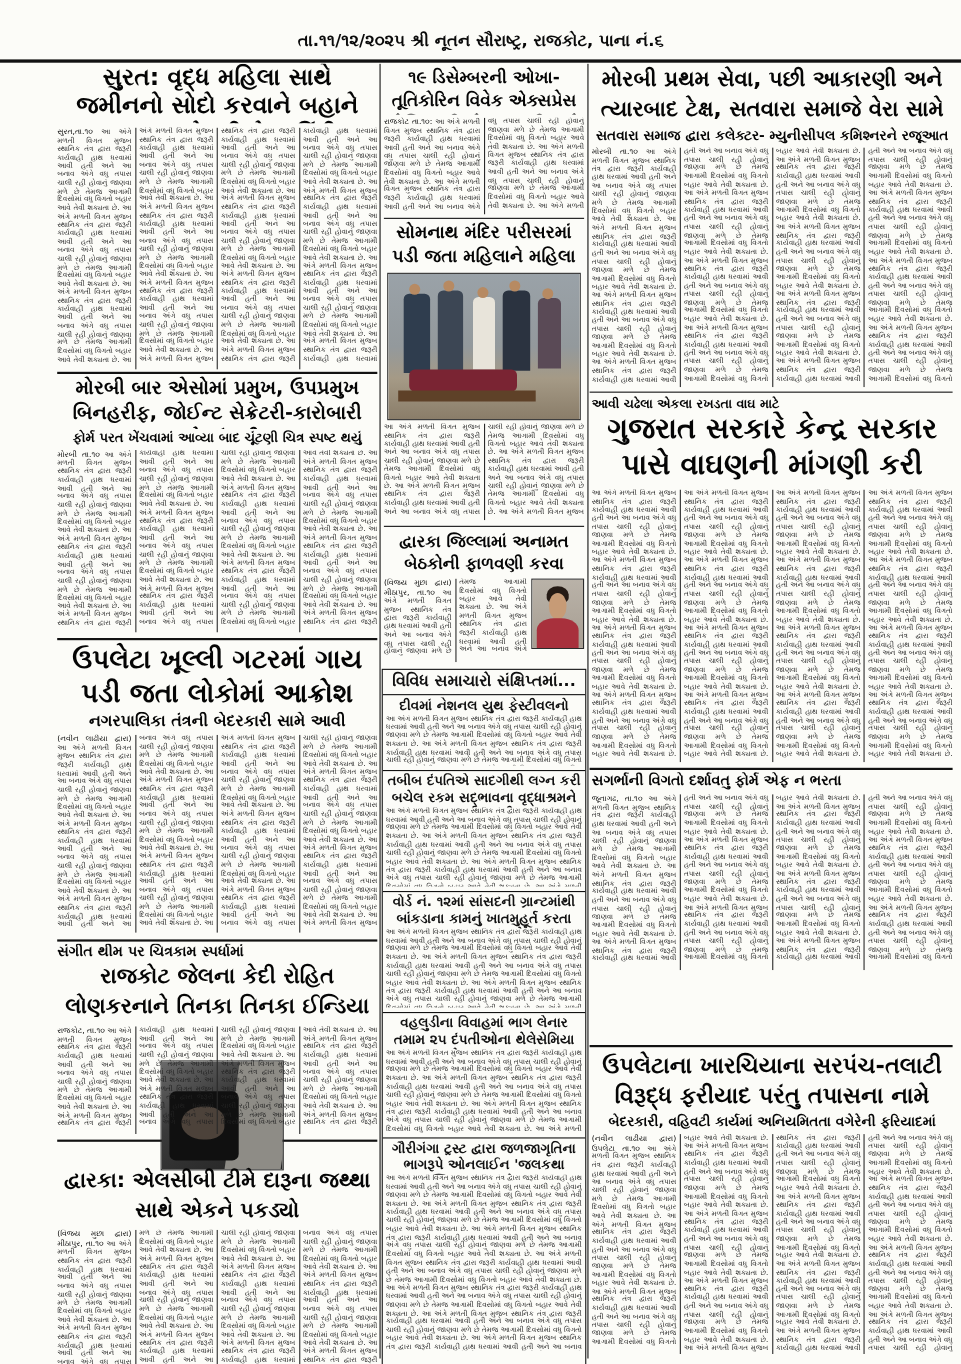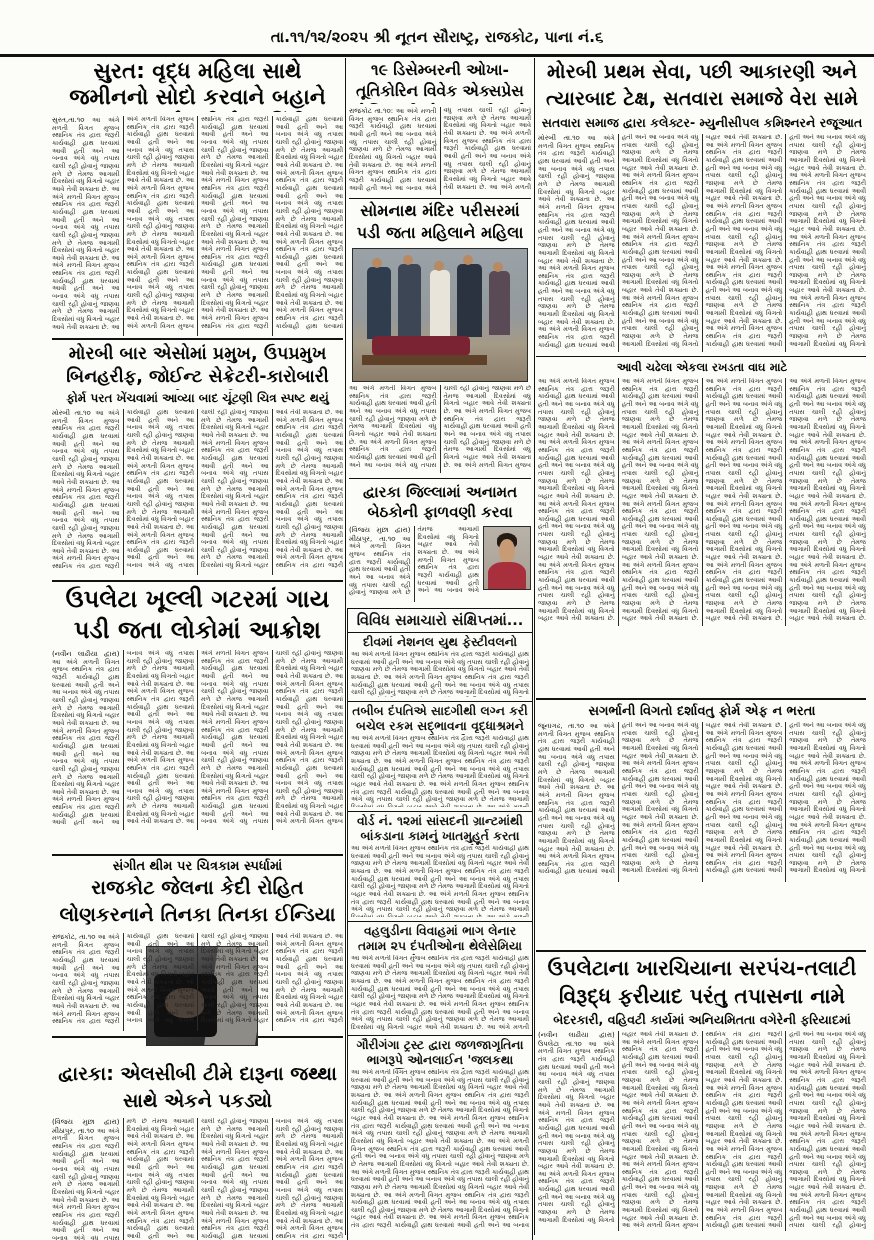--- a/index.html
+++ b/index.html
@@ -2,21 +2,21 @@
 <html><head>
 <meta charset="utf-8">
 <style>
   *{margin:0;padding:0;box-sizing:border-box}
   html,body{background:#9a9a9a}
   .page{position:relative;width:874px;height:1240px;margin:0 auto;background:#fcfcf8;
         font-family:"DejaVu Sans",sans-serif;color:#111;overflow:hidden}
   .abs{position:absolute}
   .rule{position:absolute;background:#121212}
   .hl{font-weight:bold;text-align:center;color:#050505;overflow:hidden}
-  .kicker{font-weight:bold;text-align:center;color:#050505;overflow:hidden}
+  .kicker{font-weight:bold;text-align:left;color:#050505;overflow:hidden}
   .subhead{font-weight:bold;text-align:center;color:#050505;overflow:hidden}
   .body-text{font-size:6.5px;line-height:1.18;text-align:justify;color:#222;
              overflow:hidden;word-break:break-word}
   .cols-4{column-count:4;column-gap:7px;column-rule:1px solid #2a2a2a}
   .cols-2{column-count:2;column-gap:7px;column-rule:1px solid #2a2a2a}
   .dateline{font-weight:normal;font-size:7px;color:#000}
   .masthead{width:100%;text-align:center;font-weight:bold;font-size:15px;color:#0a0a0a}
   
   .photo{border:1px solid #2b2b2b;overflow:hidden;position:relative}
   .ph{position:relative;width:100%;height:100%;overflow:hidden}
@@ -81,20 +81,21 @@
     <h2 class="hl" style="font-size:17.5px;line-height:23px;height:48px">મોરબી બાર એસોમાં પ્રમુખ, ઉપપ્રમુખ બિનહરીફ, જોઈન્ટ સેક્રેટરી-કારોબારી માટે ચૂંટણી</h2>
     <div class="subhead" style="font-size:12px;line-height:16px;height:16px">ફોર્મ પરત ખેંચવામાં આવ્યા બાદ ચૂંટણી ચિત્ર સ્પષ્ટ થયું</div>
     <div class="body-text cols-4" style="height:166px;margin-top:3px">
       <b class="dateline">મોરબી તા.૧૦</b>
       <span>આ અંગે મળતી વિગત મુજબ સ્થાનિક તંત્ર દ્વારા જરૂરી કાર્યવાહી હાથ ધરવામાં આવી હતી અને આ બનાવ અંગે વધુ તપાસ ચાલી રહી હોવાનું જાણવા મળે છે તેમજ આગામી દિવસોમાં વધુ વિગતો બહાર આવે તેવી શક્યતા છે. આ અંગે મળતી વિગત મુજબ સ્થાનિક તંત્ર દ્વારા જરૂરી કાર્યવાહી હાથ ધરવામાં આવી હતી અને આ બનાવ અંગે વધુ તપાસ ચાલી રહી હોવાનું જાણવા મળે છે તેમજ આગામી દિવસોમાં વધુ વિગતો બહાર આવે તેવી શક્યતા છે. આ અંગે મળતી વિગત મુજબ સ્થાનિક તંત્ર દ્વારા જરૂરી કાર્યવાહી હાથ ધરવામાં આવી હતી અને આ બનાવ અંગે વધુ તપાસ ચાલી રહી હોવાનું જાણવા મળે છે તેમજ આગામી દિવસોમાં વધુ વિગતો બહાર આવે તેવી શક્યતા છે. આ અંગે મળતી વિગત મુજબ સ્થાનિક તંત્ર દ્વારા જરૂરી કાર્યવાહી હાથ ધરવામાં આવી હતી અને આ બનાવ અંગે વધુ તપાસ ચાલી રહી હોવાનું જાણવા મળે છે તેમજ આગામી દિવસોમાં વધુ વિગતો બહાર આવે તેવી શક્યતા છે. આ અંગે મળતી વિગત મુજબ સ્થાનિક તંત્ર દ્વારા જરૂરી કાર્યવાહી હાથ ધરવામાં આવી હતી અને આ બનાવ અંગે વધુ તપાસ ચાલી રહી હોવાનું જાણવા મળે છે તેમજ આગામી દિવસોમાં વધુ વિગતો બહાર આવે તેવી શક્યતા છે. આ અંગે મળતી વિગત મુજબ સ્થાનિક તંત્ર દ્વારા જરૂરી કાર્યવાહી હાથ ધરવામાં આવી હતી અને આ બનાવ અંગે વધુ તપાસ ચાલી રહી હોવાનું જાણવા મળે છે તેમજ આગામી દિવસોમાં વધુ વિગતો બહાર આવે તેવી શક્યતા છે. આ અંગે મળતી વિગત મુજબ સ્થાનિક તંત્ર દ્વારા જરૂરી કાર્યવાહી હાથ ધરવામાં આવી હતી અને આ બનાવ અંગે વધુ તપાસ ચાલી રહી હોવાનું જાણવા મળે છે તેમજ આગામી દિવસોમાં વધુ વિગતો બહાર આવે તેવી શક્યતા છે. આ અંગે મળતી વિગત મુજબ સ્થાનિક તંત્ર દ્વારા જરૂરી કાર્યવાહી હાથ ધરવામાં આવી હતી અને આ બનાવ અંગે વધુ તપાસ ચાલી રહી હોવાનું જાણવા મળે છે તેમજ આગામી દિવસોમાં વધુ વિગતો બહાર આવે તેવી શક્યતા છે. આ અંગે મળતી વિગત મુજબ સ્થાનિક તંત્ર દ્વારા જરૂરી કાર્યવાહી હાથ ધરવામાં આવી હતી અને આ બનાવ અંગે વધુ તપાસ ચાલી રહી હોવાનું જાણવા મળે છે તેમજ આગામી દિવસોમાં વધુ વિગતો બહાર આવે તેવી શક્યતા છે. આ અંગે મળતી વિગત મુજબ સ્થાનિક તંત્ર દ્વારા જરૂરી કાર્યવાહી હાથ ધરવામાં આવી હતી અને આ બનાવ અંગે વધુ તપાસ ચાલી રહી હોવાનું જાણવા મળે છે તેમજ આગામી દિવસોમાં વધુ વિગતો બહાર આવે તેવી શક્યતા છે. આ અંગે મળતી વિગત મુજબ સ્થાનિક તંત્ર દ્વારા જરૂરી કાર્યવાહી હાથ ધરવામાં આવી હતી અને આ બનાવ અંગે વધુ તપાસ ચાલી રહી હોવાનું જાણવા મળે છે તેમજ આગામી દિવસોમાં વધુ વિગતો બહાર આવે તેવી શક્યતા છે. આ અંગે મળતી વિગત મુજબ સ્થાનિક તંત્ર દ્વારા જરૂરી કાર્યવાહી હાથ ધરવામાં આવી હતી અને આ બનાવ અંગે વધુ તપાસ ચાલી રહી હોવાનું જાણવા મળે છે તેમજ આગામી દિવસોમાં વધુ વિગતો બહાર આવે તેવી શક્યતા છે. આ અંગે મળતી વિગત મુજબ સ્થાનિક તંત્ર દ્વારા જરૂરી કાર્યવાહી હાથ ધરવામાં આવી હતી અને આ બનાવ અંગે વધુ તપાસ ચાલી રહી હોવાનું જાણવા મળે છે તેમજ આગામી દિવસોમાં વધુ વિગતો બહાર આવે તેવી શક્યતા છે. આ અંગે મળતી વિગત મુજબ સ્થાનિક તંત્ર દ્વારા જરૂરી કાર્યવાહી હાથ ધરવામાં આવી હતી અને આ બનાવ અંગે વધુ તપાસ ચાલી રહી હોવાનું જાણવા મળે છે તેમજ આગામી દિવસોમાં વધુ વિગતો બહાર આવે તેવી શક્યતા છે. આ અંગે મળતી વિગત મુજબ સ્થાનિક તંત્ર દ્વારા જરૂરી કાર્યવાહી હાથ ધરવામાં આવી હતી અને આ બનાવ અંગે વધુ તપાસ ચાલી રહી હોવાનું જાણવા મળે છે તેમજ આગામી દિવસોમાં વધુ વિગતો બહાર આવે તેવી શક્યતા છે. આ અંગે મળતી વિગત મુજબ સ્થાનિક તંત્ર દ્વારા જરૂરી કાર્યવાહી હાથ ધરવામાં આવી હતી અને આ બનાવ અંગે વધુ તપાસ ચાલી રહી હોવાનું જાણવા મળે છે તેમજ આગામી દિવસોમાં વધુ વિગતો બહાર આવે તેવી શક્યતા છે. આ અંગે મળતી વિગત મુજબ સ્થાનિક તંત્ર દ્વારા જરૂરી કાર્યવાહી હાથ ધરવામાં આવી હતી અને આ બનાવ અંગે વધુ તપાસ ચાલી રહી હોવાનું જાણવા મળે છે તેમજ આગામી દિવસોમાં વધુ વિગતો બહાર આવે તેવી શક્યતા છે. આ અંગે મળતી વિગત મુજબ સ્થાનિક તંત્ર દ્વારા જરૂરી કાર્યવાહી હાથ ધરવામાં આવી હતી અને આ બનાવ અંગે વધુ તપાસ ચાલી રહી હોવાનું જાણવા મળે છે તેમજ આગામી દિવસોમાં વધુ વિગતો બહાર આવે તેવી શક્યતા છે. આ અંગે મળતી વિગત મુજબ સ્થાનિક તંત્ર દ્વારા જરૂરી કાર્યવાહી હાથ ધરવામાં આવી હતી અને આ બનાવ અંગે વધુ તપાસ ચાલી રહી હોવાનું જાણવા મળે છે તેમજ આગામી દિવસોમાં વધુ વિગતો બહાર આવે તેવી શક્યતા છે. આ અંગે મળતી વિગત મુજબ સ્થાનિક તંત્ર દ્વારા જરૂરી કાર્યવાહી હાથ ધરવામાં આવી હતી અને આ બનાવ અંગે વધુ તપાસ ચાલી રહી હોવાનું જાણવા મળે છે તેમજ આગામી દિવસોમાં વધુ વિગતો બહાર આવે તેવી શક્યતા છે. આ અંગે મળતી વિગત મુજબ સ્થાનિક તંત્ર દ્વારા જરૂરી કાર્યવાહી હાથ ધરવામાં આવી હતી અને આ બનાવ અંગે વધુ તપાસ ચાલી રહી હોવાનું જાણવા મળે છે તેમજ આગામી દિવસોમાં વધુ વિગતો બહાર આવે તેવી શક્યતા છે. આ અંગે મળતી વિગત મુજબ સ્થાનિક તંત્ર દ્વારા જરૂરી કાર્યવાહી હાથ ધરવામાં આવી હતી અને આ બનાવ અંગે વધુ તપાસ ચાલી રહી હોવાનું જાણવા મળે છે તેમજ આગામી દિવસોમાં વધુ વિગતો બહાર આવે તેવી શક્યતા છે. </span>
     </div>
   </section>
 
   <section class="abs" style="left:52px;top:584px;width:291px;height:268px">
     <h2 class="hl" style="font-size:24px;line-height:31px;height:63px">ઉપલેટા ખૂલ્લી ગટરમાં ગાય પડી જતા લોકોમાં આક્રોશ</h2>
+    <div class="subhead" style="font-size:14.5px;line-height:18px;height:18px">નગરપાલિકા તંત્રની બેદરકારી સામે આવી</div>
     <div class="body-text cols-4" style="height:180px;margin-top:3px">
       <b class="dateline">(નવીન લાઢીયા દ્વારા)</b>
       <span>આ અંગે મળતી વિગત મુજબ સ્થાનિક તંત્ર દ્વારા જરૂરી કાર્યવાહી હાથ ધરવામાં આવી હતી અને આ બનાવ અંગે વધુ તપાસ ચાલી રહી હોવાનું જાણવા મળે છે તેમજ આગામી દિવસોમાં વધુ વિગતો બહાર આવે તેવી શક્યતા છે. આ અંગે મળતી વિગત મુજબ સ્થાનિક તંત્ર દ્વારા જરૂરી કાર્યવાહી હાથ ધરવામાં આવી હતી અને આ બનાવ અંગે વધુ તપાસ ચાલી રહી હોવાનું જાણવા મળે છે તેમજ આગામી દિવસોમાં વધુ વિગતો બહાર આવે તેવી શક્યતા છે. આ અંગે મળતી વિગત મુજબ સ્થાનિક તંત્ર દ્વારા જરૂરી કાર્યવાહી હાથ ધરવામાં આવી હતી અને આ બનાવ અંગે વધુ તપાસ ચાલી રહી હોવાનું જાણવા મળે છે તેમજ આગામી દિવસોમાં વધુ વિગતો બહાર આવે તેવી શક્યતા છે. આ અંગે મળતી વિગત મુજબ સ્થાનિક તંત્ર દ્વારા જરૂરી કાર્યવાહી હાથ ધરવામાં આવી હતી અને આ બનાવ અંગે વધુ તપાસ ચાલી રહી હોવાનું જાણવા મળે છે તેમજ આગામી દિવસોમાં વધુ વિગતો બહાર આવે તેવી શક્યતા છે. આ અંગે મળતી વિગત મુજબ સ્થાનિક તંત્ર દ્વારા જરૂરી કાર્યવાહી હાથ ધરવામાં આવી હતી અને આ બનાવ અંગે વધુ તપાસ ચાલી રહી હોવાનું જાણવા મળે છે તેમજ આગામી દિવસોમાં વધુ વિગતો બહાર આવે તેવી શક્યતા છે. આ અંગે મળતી વિગત મુજબ સ્થાનિક તંત્ર દ્વારા જરૂરી કાર્યવાહી હાથ ધરવામાં આવી હતી અને આ બનાવ અંગે વધુ તપાસ ચાલી રહી હોવાનું જાણવા મળે છે તેમજ આગામી દિવસોમાં વધુ વિગતો બહાર આવે તેવી શક્યતા છે. આ અંગે મળતી વિગત મુજબ સ્થાનિક તંત્ર દ્વારા જરૂરી કાર્યવાહી હાથ ધરવામાં આવી હતી અને આ બનાવ અંગે વધુ તપાસ ચાલી રહી હોવાનું જાણવા મળે છે તેમજ આગામી દિવસોમાં વધુ વિગતો બહાર આવે તેવી શક્યતા છે. આ અંગે મળતી વિગત મુજબ સ્થાનિક તંત્ર દ્વારા જરૂરી કાર્યવાહી હાથ ધરવામાં આવી હતી અને આ બનાવ અંગે વધુ તપાસ ચાલી રહી હોવાનું જાણવા મળે છે તેમજ આગામી દિવસોમાં વધુ વિગતો બહાર આવે તેવી શક્યતા છે. આ અંગે મળતી વિગત મુજબ સ્થાનિક તંત્ર દ્વારા જરૂરી કાર્યવાહી હાથ ધરવામાં આવી હતી અને આ બનાવ અંગે વધુ તપાસ ચાલી રહી હોવાનું જાણવા મળે છે તેમજ આગામી દિવસોમાં વધુ વિગતો બહાર આવે તેવી શક્યતા છે. આ અંગે મળતી વિગત મુજબ સ્થાનિક તંત્ર દ્વારા જરૂરી કાર્યવાહી હાથ ધરવામાં આવી હતી અને આ બનાવ અંગે વધુ તપાસ ચાલી રહી હોવાનું જાણવા મળે છે તેમજ આગામી દિવસોમાં વધુ વિગતો બહાર આવે તેવી શક્યતા છે. આ અંગે મળતી વિગત મુજબ સ્થાનિક તંત્ર દ્વારા જરૂરી કાર્યવાહી હાથ ધરવામાં આવી હતી અને આ બનાવ અંગે વધુ તપાસ ચાલી રહી હોવાનું જાણવા મળે છે તેમજ આગામી દિવસોમાં વધુ વિગતો બહાર આવે તેવી શક્યતા છે. આ અંગે મળતી વિગત મુજબ સ્થાનિક તંત્ર દ્વારા જરૂરી કાર્યવાહી હાથ ધરવામાં આવી હતી અને આ બનાવ અંગે વધુ તપાસ ચાલી રહી હોવાનું જાણવા મળે છે તેમજ આગામી દિવસોમાં વધુ વિગતો બહાર આવે તેવી શક્યતા છે. આ અંગે મળતી વિગત મુજબ સ્થાનિક તંત્ર દ્વારા જરૂરી કાર્યવાહી હાથ ધરવામાં આવી હતી અને આ બનાવ અંગે વધુ તપાસ ચાલી રહી હોવાનું જાણવા મળે છે તેમજ આગામી દિવસોમાં વધુ વિગતો બહાર આવે તેવી શક્યતા છે. આ અંગે મળતી વિગત મુજબ સ્થાનિક તંત્ર દ્વારા જરૂરી કાર્યવાહી હાથ ધરવામાં આવી હતી અને આ બનાવ અંગે વધુ તપાસ ચાલી રહી હોવાનું જાણવા મળે છે તેમજ આગામી દિવસોમાં વધુ વિગતો બહાર આવે તેવી શક્યતા છે. આ અંગે મળતી વિગત મુજબ સ્થાનિક તંત્ર દ્વારા જરૂરી કાર્યવાહી હાથ ધરવામાં આવી હતી અને આ બનાવ અંગે વધુ તપાસ ચાલી રહી હોવાનું જાણવા મળે છે તેમજ આગામી દિવસોમાં વધુ વિગતો બહાર આવે તેવી શક્યતા છે. આ અંગે મળતી વિગત મુજબ સ્થાનિક તંત્ર દ્વારા જરૂરી કાર્યવાહી હાથ ધરવામાં આવી હતી અને આ બનાવ અંગે વધુ તપાસ ચાલી રહી હોવાનું જાણવા મળે છે તેમજ આગામી દિવસોમાં વધુ વિગતો બહાર આવે તેવી શક્યતા છે. આ અંગે મળતી વિગત મુજબ સ્થાનિક તંત્ર દ્વારા જરૂરી કાર્યવાહી હાથ ધરવામાં આવી હતી અને આ બનાવ અંગે વધુ તપાસ ચાલી રહી હોવાનું જાણવા મળે છે તેમજ આગામી દિવસોમાં વધુ વિગતો બહાર આવે તેવી શક્યતા છે. આ અંગે મળતી વિગત મુજબ સ્થાનિક તંત્ર દ્વારા જરૂરી કાર્યવાહી હાથ ધરવામાં આવી હતી અને આ બનાવ અંગે વધુ તપાસ ચાલી રહી હોવાનું જાણવા મળે છે તેમજ આગામી દિવસોમાં વધુ વિગતો બહાર આવે તેવી શક્યતા છે. આ અંગે મળતી વિગત મુજબ સ્થાનિક તંત્ર દ્વારા જરૂરી કાર્યવાહી હાથ ધરવામાં આવી હતી અને આ બનાવ અંગે વધુ તપાસ ચાલી રહી હોવાનું જાણવા મળે છે તેમજ આગામી દિવસોમાં વધુ વિગતો બહાર આવે તેવી શક્યતા છે. આ અંગે મળતી વિગત મુજબ સ્થાનિક તંત્ર દ્વારા જરૂરી કાર્યવાહી હાથ ધરવામાં આવી હતી અને આ બનાવ અંગે વધુ તપાસ ચાલી રહી હોવાનું જાણવા મળે છે તેમજ આગામી દિવસોમાં વધુ વિગતો બહાર આવે તેવી શક્યતા છે. આ અંગે મળતી વિગત મુજબ સ્થાનિક તંત્ર દ્વારા જરૂરી કાર્યવાહી હાથ ધરવામાં આવી હતી અને આ બનાવ અંગે વધુ તપાસ ચાલી રહી હોવાનું જાણવા મળે છે તેમજ આગામી દિવસોમાં વધુ વિગતો બહાર આવે તેવી શક્યતા છે. આ અંગે મળતી વિગત મુજબ સ્થાનિક તંત્ર દ્વારા જરૂરી કાર્યવાહી હાથ ધરવામાં આવી હતી અને આ બનાવ અંગે વધુ તપાસ ચાલી રહી હોવાનું જાણવા મળે છે તેમજ આગામી દિવસોમાં વધુ વિગતો બહાર આવે તેવી શક્યતા છે. આ અંગે મળતી વિગત મુજબ સ્થાનિક તંત્ર દ્વારા જરૂરી કાર્યવાહી હાથ ધરવામાં આવી હતી અને આ બનાવ અંગે વધુ તપાસ ચાલી રહી હોવાનું જાણવા મળે છે તેમજ આગામી દિવસોમાં વધુ વિગતો બહાર આવે તેવી શક્યતા છે. આ અંગે મળતી વિગત મુજબ સ્થાનિક તંત્ર દ્વારા જરૂરી કાર્યવાહી હાથ ધરવામાં આવી હતી અને આ બનાવ અંગે વધુ તપાસ ચાલી રહી હોવાનું જાણવા મળે છે તેમજ આગામી દિવસોમાં વધુ વિગતો બહાર આવે તેવી શક્યતા છે. </span>
     </div>
     <figure class="photo abs" style="left:94px;top:116px;width:112px;height:100px">
       <div class="ph cow-bg">
         <i class="cslab"></i>
         <i class="cpit"></i>
         <i class="ccow"></i>
       </div>
@@ -190,20 +191,21 @@
     <h2 class="hl" style="font-size:19.5px;line-height:27px;height:56px">મોરબી પ્રથમ સેવા, પછી આકારણી અને ત્યારબાદ ટેક્ષ, સતવારા સમાજે વેરા સામે બાયો ચડાવી</h2>
     <div class="subhead" style="font-size:12.5px;line-height:17px;height:17px">સતવારા સમાજ દ્વારા કલેક્ટર- મ્યુનીસીપલ કમિશ્નરને રજૂઆત કરાઈ</div>
     <div class="body-text cols-4" style="height:218px;margin-top:3px">
       <b class="dateline">મોરબી તા.૧૦</b>
       <span>આ અંગે મળતી વિગત મુજબ સ્થાનિક તંત્ર દ્વારા જરૂરી કાર્યવાહી હાથ ધરવામાં આવી હતી અને આ બનાવ અંગે વધુ તપાસ ચાલી રહી હોવાનું જાણવા મળે છે તેમજ આગામી દિવસોમાં વધુ વિગતો બહાર આવે તેવી શક્યતા છે. આ અંગે મળતી વિગત મુજબ સ્થાનિક તંત્ર દ્વારા જરૂરી કાર્યવાહી હાથ ધરવામાં આવી હતી અને આ બનાવ અંગે વધુ તપાસ ચાલી રહી હોવાનું જાણવા મળે છે તેમજ આગામી દિવસોમાં વધુ વિગતો બહાર આવે તેવી શક્યતા છે. આ અંગે મળતી વિગત મુજબ સ્થાનિક તંત્ર દ્વારા જરૂરી કાર્યવાહી હાથ ધરવામાં આવી હતી અને આ બનાવ અંગે વધુ તપાસ ચાલી રહી હોવાનું જાણવા મળે છે તેમજ આગામી દિવસોમાં વધુ વિગતો બહાર આવે તેવી શક્યતા છે. આ અંગે મળતી વિગત મુજબ સ્થાનિક તંત્ર દ્વારા જરૂરી કાર્યવાહી હાથ ધરવામાં આવી હતી અને આ બનાવ અંગે વધુ તપાસ ચાલી રહી હોવાનું જાણવા મળે છે તેમજ આગામી દિવસોમાં વધુ વિગતો બહાર આવે તેવી શક્યતા છે. આ અંગે મળતી વિગત મુજબ સ્થાનિક તંત્ર દ્વારા જરૂરી કાર્યવાહી હાથ ધરવામાં આવી હતી અને આ બનાવ અંગે વધુ તપાસ ચાલી રહી હોવાનું જાણવા મળે છે તેમજ આગામી દિવસોમાં વધુ વિગતો બહાર આવે તેવી શક્યતા છે. આ અંગે મળતી વિગત મુજબ સ્થાનિક તંત્ર દ્વારા જરૂરી કાર્યવાહી હાથ ધરવામાં આવી હતી અને આ બનાવ અંગે વધુ તપાસ ચાલી રહી હોવાનું જાણવા મળે છે તેમજ આગામી દિવસોમાં વધુ વિગતો બહાર આવે તેવી શક્યતા છે. આ અંગે મળતી વિગત મુજબ સ્થાનિક તંત્ર દ્વારા જરૂરી કાર્યવાહી હાથ ધરવામાં આવી હતી અને આ બનાવ અંગે વધુ તપાસ ચાલી રહી હોવાનું જાણવા મળે છે તેમજ આગામી દિવસોમાં વધુ વિગતો બહાર આવે તેવી શક્યતા છે. આ અંગે મળતી વિગત મુજબ સ્થાનિક તંત્ર દ્વારા જરૂરી કાર્યવાહી હાથ ધરવામાં આવી હતી અને આ બનાવ અંગે વધુ તપાસ ચાલી રહી હોવાનું જાણવા મળે છે તેમજ આગામી દિવસોમાં વધુ વિગતો બહાર આવે તેવી શક્યતા છે. આ અંગે મળતી વિગત મુજબ સ્થાનિક તંત્ર દ્વારા જરૂરી કાર્યવાહી હાથ ધરવામાં આવી હતી અને આ બનાવ અંગે વધુ તપાસ ચાલી રહી હોવાનું જાણવા મળે છે તેમજ આગામી દિવસોમાં વધુ વિગતો બહાર આવે તેવી શક્યતા છે. આ અંગે મળતી વિગત મુજબ સ્થાનિક તંત્ર દ્વારા જરૂરી કાર્યવાહી હાથ ધરવામાં આવી હતી અને આ બનાવ અંગે વધુ તપાસ ચાલી રહી હોવાનું જાણવા મળે છે તેમજ આગામી દિવસોમાં વધુ વિગતો બહાર આવે તેવી શક્યતા છે. આ અંગે મળતી વિગત મુજબ સ્થાનિક તંત્ર દ્વારા જરૂરી કાર્યવાહી હાથ ધરવામાં આવી હતી અને આ બનાવ અંગે વધુ તપાસ ચાલી રહી હોવાનું જાણવા મળે છે તેમજ આગામી દિવસોમાં વધુ વિગતો બહાર આવે તેવી શક્યતા છે. આ અંગે મળતી વિગત મુજબ સ્થાનિક તંત્ર દ્વારા જરૂરી કાર્યવાહી હાથ ધરવામાં આવી હતી અને આ બનાવ અંગે વધુ તપાસ ચાલી રહી હોવાનું જાણવા મળે છે તેમજ આગામી દિવસોમાં વધુ વિગતો બહાર આવે તેવી શક્યતા છે. આ અંગે મળતી વિગત મુજબ સ્થાનિક તંત્ર દ્વારા જરૂરી કાર્યવાહી હાથ ધરવામાં આવી હતી અને આ બનાવ અંગે વધુ તપાસ ચાલી રહી હોવાનું જાણવા મળે છે તેમજ આગામી દિવસોમાં વધુ વિગતો બહાર આવે તેવી શક્યતા છે. આ અંગે મળતી વિગત મુજબ સ્થાનિક તંત્ર દ્વારા જરૂરી કાર્યવાહી હાથ ધરવામાં આવી હતી અને આ બનાવ અંગે વધુ તપાસ ચાલી રહી હોવાનું જાણવા મળે છે તેમજ આગામી દિવસોમાં વધુ વિગતો બહાર આવે તેવી શક્યતા છે. આ અંગે મળતી વિગત મુજબ સ્થાનિક તંત્ર દ્વારા જરૂરી કાર્યવાહી હાથ ધરવામાં આવી હતી અને આ બનાવ અંગે વધુ તપાસ ચાલી રહી હોવાનું જાણવા મળે છે તેમજ આગામી દિવસોમાં વધુ વિગતો બહાર આવે તેવી શક્યતા છે. આ અંગે મળતી વિગત મુજબ સ્થાનિક તંત્ર દ્વારા જરૂરી કાર્યવાહી હાથ ધરવામાં આવી હતી અને આ બનાવ અંગે વધુ તપાસ ચાલી રહી હોવાનું જાણવા મળે છે તેમજ આગામી દિવસોમાં વધુ વિગતો બહાર આવે તેવી શક્યતા છે. આ અંગે મળતી વિગત મુજબ સ્થાનિક તંત્ર દ્વારા જરૂરી કાર્યવાહી હાથ ધરવામાં આવી હતી અને આ બનાવ અંગે વધુ તપાસ ચાલી રહી હોવાનું જાણવા મળે છે તેમજ આગામી દિવસોમાં વધુ વિગતો બહાર આવે તેવી શક્યતા છે. આ અંગે મળતી વિગત મુજબ સ્થાનિક તંત્ર દ્વારા જરૂરી કાર્યવાહી હાથ ધરવામાં આવી હતી અને આ બનાવ અંગે વધુ તપાસ ચાલી રહી હોવાનું જાણવા મળે છે તેમજ આગામી દિવસોમાં વધુ વિગતો બહાર આવે તેવી શક્યતા છે. આ અંગે મળતી વિગત મુજબ સ્થાનિક તંત્ર દ્વારા જરૂરી કાર્યવાહી હાથ ધરવામાં આવી હતી અને આ બનાવ અંગે વધુ તપાસ ચાલી રહી હોવાનું જાણવા મળે છે તેમજ આગામી દિવસોમાં વધુ વિગતો બહાર આવે તેવી શક્યતા છે. આ અંગે મળતી વિગત મુજબ સ્થાનિક તંત્ર દ્વારા જરૂરી કાર્યવાહી હાથ ધરવામાં આવી હતી અને આ બનાવ અંગે વધુ તપાસ ચાલી રહી હોવાનું જાણવા મળે છે તેમજ આગામી દિવસોમાં વધુ વિગતો બહાર આવે તેવી શક્યતા છે. આ અંગે મળતી વિગત મુજબ સ્થાનિક તંત્ર દ્વારા જરૂરી કાર્યવાહી હાથ ધરવામાં આવી હતી અને આ બનાવ અંગે વધુ તપાસ ચાલી રહી હોવાનું જાણવા મળે છે તેમજ આગામી દિવસોમાં વધુ વિગતો બહાર આવે તેવી શક્યતા છે. આ અંગે મળતી વિગત મુજબ સ્થાનિક તંત્ર દ્વારા જરૂરી કાર્યવાહી હાથ ધરવામાં આવી હતી અને આ બનાવ અંગે વધુ તપાસ ચાલી રહી હોવાનું જાણવા મળે છે તેમજ આગામી દિવસોમાં વધુ વિગતો બહાર આવે તેવી શક્યતા છે. આ અંગે મળતી વિગત મુજબ સ્થાનિક તંત્ર દ્વારા જરૂરી કાર્યવાહી હાથ ધરવામાં આવી હતી અને આ બનાવ અંગે વધુ તપાસ ચાલી રહી હોવાનું જાણવા મળે છે તેમજ આગામી દિવસોમાં વધુ વિગતો બહાર આવે તેવી શક્યતા છે. આ અંગે મળતી વિગત મુજબ સ્થાનિક તંત્ર દ્વારા જરૂરી કાર્યવાહી હાથ ધરવામાં આવી હતી અને આ બનાવ અંગે વધુ તપાસ ચાલી રહી હોવાનું જાણવા મળે છે તેમજ આગામી દિવસોમાં વધુ વિગતો બહાર આવે તેવી શક્યતા છે. આ અંગે મળતી વિગત મુજબ સ્થાનિક તંત્ર દ્વારા જરૂરી કાર્યવાહી હાથ ધરવામાં આવી હતી અને આ બનાવ અંગે વધુ તપાસ ચાલી રહી હોવાનું જાણવા મળે છે તેમજ આગામી દિવસોમાં વધુ વિગતો બહાર આવે તેવી શક્યતા છે. આ અંગે મળતી વિગત મુજબ સ્થાનિક તંત્ર દ્વારા જરૂરી કાર્યવાહી હાથ ધરવામાં આવી હતી અને આ બનાવ અંગે વધુ તપાસ ચાલી રહી હોવાનું જાણવા મળે છે તેમજ આગામી દિવસોમાં વધુ વિગતો બહાર આવે તેવી શક્યતા છે. આ અંગે મળતી વિગત મુજબ સ્થાનિક તંત્ર દ્વારા જરૂરી કાર્યવાહી હાથ ધરવામાં આવી હતી અને આ બનાવ અંગે વધુ તપાસ ચાલી રહી હોવાનું જાણવા મળે છે તેમજ આગામી દિવસોમાં વધુ વિગતો બહાર આવે તેવી શક્યતા છે. આ અંગે મળતી વિગત મુજબ સ્થાનિક તંત્ર દ્વારા જરૂરી કાર્યવાહી હાથ ધરવામાં આવી હતી અને આ બનાવ અંગે વધુ તપાસ ચાલી રહી હોવાનું જાણવા મળે છે તેમજ આગામી દિવસોમાં વધુ વિગતો બહાર આવે તેવી શક્યતા છે. </span>
     </div>
   </section>
 
   <section class="abs" style="left:538px;top:360px;width:328px;height:336px">
     <div class="kicker" style="font-size:11.5px;line-height:14px;height:14px">આવી ચઢેલા એકલા રખડતા વાઘ માટે</div>
+    <h2 class="hl" style="font-size:26px;line-height:33px;height:67px">ગુજરાત સરકારે કેન્દ્ર સરકાર પાસે વાઘણની માંગણી કરી</h2>
     <div class="body-text cols-4" style="height:248px;margin-top:4px">
       <span>આ અંગે મળતી વિગત મુજબ સ્થાનિક તંત્ર દ્વારા જરૂરી કાર્યવાહી હાથ ધરવામાં આવી હતી અને આ બનાવ અંગે વધુ તપાસ ચાલી રહી હોવાનું જાણવા મળે છે તેમજ આગામી દિવસોમાં વધુ વિગતો બહાર આવે તેવી શક્યતા છે. આ અંગે મળતી વિગત મુજબ સ્થાનિક તંત્ર દ્વારા જરૂરી કાર્યવાહી હાથ ધરવામાં આવી હતી અને આ બનાવ અંગે વધુ તપાસ ચાલી રહી હોવાનું જાણવા મળે છે તેમજ આગામી દિવસોમાં વધુ વિગતો બહાર આવે તેવી શક્યતા છે. આ અંગે મળતી વિગત મુજબ સ્થાનિક તંત્ર દ્વારા જરૂરી કાર્યવાહી હાથ ધરવામાં આવી હતી અને આ બનાવ અંગે વધુ તપાસ ચાલી રહી હોવાનું જાણવા મળે છે તેમજ આગામી દિવસોમાં વધુ વિગતો બહાર આવે તેવી શક્યતા છે. આ અંગે મળતી વિગત મુજબ સ્થાનિક તંત્ર દ્વારા જરૂરી કાર્યવાહી હાથ ધરવામાં આવી હતી અને આ બનાવ અંગે વધુ તપાસ ચાલી રહી હોવાનું જાણવા મળે છે તેમજ આગામી દિવસોમાં વધુ વિગતો બહાર આવે તેવી શક્યતા છે. આ અંગે મળતી વિગત મુજબ સ્થાનિક તંત્ર દ્વારા જરૂરી કાર્યવાહી હાથ ધરવામાં આવી હતી અને આ બનાવ અંગે વધુ તપાસ ચાલી રહી હોવાનું જાણવા મળે છે તેમજ આગામી દિવસોમાં વધુ વિગતો બહાર આવે તેવી શક્યતા છે. આ અંગે મળતી વિગત મુજબ સ્થાનિક તંત્ર દ્વારા જરૂરી કાર્યવાહી હાથ ધરવામાં આવી હતી અને આ બનાવ અંગે વધુ તપાસ ચાલી રહી હોવાનું જાણવા મળે છે તેમજ આગામી દિવસોમાં વધુ વિગતો બહાર આવે તેવી શક્યતા છે. આ અંગે મળતી વિગત મુજબ સ્થાનિક તંત્ર દ્વારા જરૂરી કાર્યવાહી હાથ ધરવામાં આવી હતી અને આ બનાવ અંગે વધુ તપાસ ચાલી રહી હોવાનું જાણવા મળે છે તેમજ આગામી દિવસોમાં વધુ વિગતો બહાર આવે તેવી શક્યતા છે. આ અંગે મળતી વિગત મુજબ સ્થાનિક તંત્ર દ્વારા જરૂરી કાર્યવાહી હાથ ધરવામાં આવી હતી અને આ બનાવ અંગે વધુ તપાસ ચાલી રહી હોવાનું જાણવા મળે છે તેમજ આગામી દિવસોમાં વધુ વિગતો બહાર આવે તેવી શક્યતા છે. આ અંગે મળતી વિગત મુજબ સ્થાનિક તંત્ર દ્વારા જરૂરી કાર્યવાહી હાથ ધરવામાં આવી હતી અને આ બનાવ અંગે વધુ તપાસ ચાલી રહી હોવાનું જાણવા મળે છે તેમજ આગામી દિવસોમાં વધુ વિગતો બહાર આવે તેવી શક્યતા છે. આ અંગે મળતી વિગત મુજબ સ્થાનિક તંત્ર દ્વારા જરૂરી કાર્યવાહી હાથ ધરવામાં આવી હતી અને આ બનાવ અંગે વધુ તપાસ ચાલી રહી હોવાનું જાણવા મળે છે તેમજ આગામી દિવસોમાં વધુ વિગતો બહાર આવે તેવી શક્યતા છે. આ અંગે મળતી વિગત મુજબ સ્થાનિક તંત્ર દ્વારા જરૂરી કાર્યવાહી હાથ ધરવામાં આવી હતી અને આ બનાવ અંગે વધુ તપાસ ચાલી રહી હોવાનું જાણવા મળે છે તેમજ આગામી દિવસોમાં વધુ વિગતો બહાર આવે તેવી શક્યતા છે. આ અંગે મળતી વિગત મુજબ સ્થાનિક તંત્ર દ્વારા જરૂરી કાર્યવાહી હાથ ધરવામાં આવી હતી અને આ બનાવ અંગે વધુ તપાસ ચાલી રહી હોવાનું જાણવા મળે છે તેમજ આગામી દિવસોમાં વધુ વિગતો બહાર આવે તેવી શક્યતા છે. આ અંગે મળતી વિગત મુજબ સ્થાનિક તંત્ર દ્વારા જરૂરી કાર્યવાહી હાથ ધરવામાં આવી હતી અને આ બનાવ અંગે વધુ તપાસ ચાલી રહી હોવાનું જાણવા મળે છે તેમજ આગામી દિવસોમાં વધુ વિગતો બહાર આવે તેવી શક્યતા છે. આ અંગે મળતી વિગત મુજબ સ્થાનિક તંત્ર દ્વારા જરૂરી કાર્યવાહી હાથ ધરવામાં આવી હતી અને આ બનાવ અંગે વધુ તપાસ ચાલી રહી હોવાનું જાણવા મળે છે તેમજ આગામી દિવસોમાં વધુ વિગતો બહાર આવે તેવી શક્યતા છે. આ અંગે મળતી વિગત મુજબ સ્થાનિક તંત્ર દ્વારા જરૂરી કાર્યવાહી હાથ ધરવામાં આવી હતી અને આ બનાવ અંગે વધુ તપાસ ચાલી રહી હોવાનું જાણવા મળે છે તેમજ આગામી દિવસોમાં વધુ વિગતો બહાર આવે તેવી શક્યતા છે. આ અંગે મળતી વિગત મુજબ સ્થાનિક તંત્ર દ્વારા જરૂરી કાર્યવાહી હાથ ધરવામાં આવી હતી અને આ બનાવ અંગે વધુ તપાસ ચાલી રહી હોવાનું જાણવા મળે છે તેમજ આગામી દિવસોમાં વધુ વિગતો બહાર આવે તેવી શક્યતા છે. આ અંગે મળતી વિગત મુજબ સ્થાનિક તંત્ર દ્વારા જરૂરી કાર્યવાહી હાથ ધરવામાં આવી હતી અને આ બનાવ અંગે વધુ તપાસ ચાલી રહી હોવાનું જાણવા મળે છે તેમજ આગામી દિવસોમાં વધુ વિગતો બહાર આવે તેવી શક્યતા છે. આ અંગે મળતી વિગત મુજબ સ્થાનિક તંત્ર દ્વારા જરૂરી કાર્યવાહી હાથ ધરવામાં આવી હતી અને આ બનાવ અંગે વધુ તપાસ ચાલી રહી હોવાનું જાણવા મળે છે તેમજ આગામી દિવસોમાં વધુ વિગતો બહાર આવે તેવી શક્યતા છે. આ અંગે મળતી વિગત મુજબ સ્થાનિક તંત્ર દ્વારા જરૂરી કાર્યવાહી હાથ ધરવામાં આવી હતી અને આ બનાવ અંગે વધુ તપાસ ચાલી રહી હોવાનું જાણવા મળે છે તેમજ આગામી દિવસોમાં વધુ વિગતો બહાર આવે તેવી શક્યતા છે. આ અંગે મળતી વિગત મુજબ સ્થાનિક તંત્ર દ્વારા જરૂરી કાર્યવાહી હાથ ધરવામાં આવી હતી અને આ બનાવ અંગે વધુ તપાસ ચાલી રહી હોવાનું જાણવા મળે છે તેમજ આગામી દિવસોમાં વધુ વિગતો બહાર આવે તેવી શક્યતા છે. આ અંગે મળતી વિગત મુજબ સ્થાનિક તંત્ર દ્વારા જરૂરી કાર્યવાહી હાથ ધરવામાં આવી હતી અને આ બનાવ અંગે વધુ તપાસ ચાલી રહી હોવાનું જાણવા મળે છે તેમજ આગામી દિવસોમાં વધુ વિગતો બહાર આવે તેવી શક્યતા છે. આ અંગે મળતી વિગત મુજબ સ્થાનિક તંત્ર દ્વારા જરૂરી કાર્યવાહી હાથ ધરવામાં આવી હતી અને આ બનાવ અંગે વધુ તપાસ ચાલી રહી હોવાનું જાણવા મળે છે તેમજ આગામી દિવસોમાં વધુ વિગતો બહાર આવે તેવી શક્યતા છે. આ અંગે મળતી વિગત મુજબ સ્થાનિક તંત્ર દ્વારા જરૂરી કાર્યવાહી હાથ ધરવામાં આવી હતી અને આ બનાવ અંગે વધુ તપાસ ચાલી રહી હોવાનું જાણવા મળે છે તેમજ આગામી દિવસોમાં વધુ વિગતો બહાર આવે તેવી શક્યતા છે. આ અંગે મળતી વિગત મુજબ સ્થાનિક તંત્ર દ્વારા જરૂરી કાર્યવાહી હાથ ધરવામાં આવી હતી અને આ બનાવ અંગે વધુ તપાસ ચાલી રહી હોવાનું જાણવા મળે છે તેમજ આગામી દિવસોમાં વધુ વિગતો બહાર આવે તેવી શક્યતા છે. આ અંગે મળતી વિગત મુજબ સ્થાનિક તંત્ર દ્વારા જરૂરી કાર્યવાહી હાથ ધરવામાં આવી હતી અને આ બનાવ અંગે વધુ તપાસ ચાલી રહી હોવાનું જાણવા મળે છે તેમજ આગામી દિવસોમાં વધુ વિગતો બહાર આવે તેવી શક્યતા છે. આ અંગે મળતી વિગત મુજબ સ્થાનિક તંત્ર દ્વારા જરૂરી કાર્યવાહી હાથ ધરવામાં આવી હતી અને આ બનાવ અંગે વધુ તપાસ ચાલી રહી હોવાનું જાણવા મળે છે તેમજ આગામી દિવસોમાં વધુ વિગતો બહાર આવે તેવી શક્યતા છે. આ અંગે મળતી વિગત મુજબ સ્થાનિક તંત્ર દ્વારા જરૂરી કાર્યવાહી હાથ ધરવામાં આવી હતી અને આ બનાવ અંગે વધુ તપાસ ચાલી રહી હોવાનું જાણવા મળે છે તેમજ આગામી દિવસોમાં વધુ વિગતો બહાર આવે તેવી શક્યતા છે. આ અંગે મળતી વિગત મુજબ સ્થાનિક તંત્ર દ્વારા જરૂરી કાર્યવાહી હાથ ધરવામાં આવી હતી અને આ બનાવ અંગે વધુ તપાસ ચાલી રહી હોવાનું જાણવા મળે છે તેમજ આગામી દિવસોમાં વધુ વિગતો બહાર આવે તેવી શક્યતા છે. આ અંગે મળતી વિગત મુજબ સ્થાનિક તંત્ર દ્વારા જરૂરી કાર્યવાહી હાથ ધરવામાં આવી હતી અને આ બનાવ અંગે વધુ તપાસ ચાલી રહી હોવાનું જાણવા મળે છે તેમજ આગામી દિવસોમાં વધુ વિગતો બહાર આવે તેવી શક્યતા છે. આ અંગે મળતી વિગત મુજબ સ્થાનિક તંત્ર દ્વારા જરૂરી કાર્યવાહી હાથ ધરવામાં આવી હતી અને આ બનાવ અંગે વધુ તપાસ ચાલી રહી હોવાનું જાણવા મળે છે તેમજ આગામી દિવસોમાં વધુ વિગતો બહાર આવે તેવી શક્યતા છે. </span>
     </div>
   </section>
 
   <section class="abs" style="left:538px;top:702px;width:328px;height:246px">
     <div class="kicker" style="font-size:13px;line-height:17px;height:17px">સગર્ભાની વિગતો દર્શાવતુ ફોર્મ એફ ન ભરતા</div>
     <div class="body-text cols-4" style="height:160px;margin-top:3px">
       <b class="dateline">જૂનાગઢ, તા.૧૦</b>
       <span>આ અંગે મળતી વિગત મુજબ સ્થાનિક તંત્ર દ્વારા જરૂરી કાર્યવાહી હાથ ધરવામાં આવી હતી અને આ બનાવ અંગે વધુ તપાસ ચાલી રહી હોવાનું જાણવા મળે છે તેમજ આગામી દિવસોમાં વધુ વિગતો બહાર આવે તેવી શક્યતા છે. આ અંગે મળતી વિગત મુજબ સ્થાનિક તંત્ર દ્વારા જરૂરી કાર્યવાહી હાથ ધરવામાં આવી હતી અને આ બનાવ અંગે વધુ તપાસ ચાલી રહી હોવાનું જાણવા મળે છે તેમજ આગામી દિવસોમાં વધુ વિગતો બહાર આવે તેવી શક્યતા છે. આ અંગે મળતી વિગત મુજબ સ્થાનિક તંત્ર દ્વારા જરૂરી કાર્યવાહી હાથ ધરવામાં આવી હતી અને આ બનાવ અંગે વધુ તપાસ ચાલી રહી હોવાનું જાણવા મળે છે તેમજ આગામી દિવસોમાં વધુ વિગતો બહાર આવે તેવી શક્યતા છે. આ અંગે મળતી વિગત મુજબ સ્થાનિક તંત્ર દ્વારા જરૂરી કાર્યવાહી હાથ ધરવામાં આવી હતી અને આ બનાવ અંગે વધુ તપાસ ચાલી રહી હોવાનું જાણવા મળે છે તેમજ આગામી દિવસોમાં વધુ વિગતો બહાર આવે તેવી શક્યતા છે. આ અંગે મળતી વિગત મુજબ સ્થાનિક તંત્ર દ્વારા જરૂરી કાર્યવાહી હાથ ધરવામાં આવી હતી અને આ બનાવ અંગે વધુ તપાસ ચાલી રહી હોવાનું જાણવા મળે છે તેમજ આગામી દિવસોમાં વધુ વિગતો બહાર આવે તેવી શક્યતા છે. આ અંગે મળતી વિગત મુજબ સ્થાનિક તંત્ર દ્વારા જરૂરી કાર્યવાહી હાથ ધરવામાં આવી હતી અને આ બનાવ અંગે વધુ તપાસ ચાલી રહી હોવાનું જાણવા મળે છે તેમજ આગામી દિવસોમાં વધુ વિગતો બહાર આવે તેવી શક્યતા છે. આ અંગે મળતી વિગત મુજબ સ્થાનિક તંત્ર દ્વારા જરૂરી કાર્યવાહી હાથ ધરવામાં આવી હતી અને આ બનાવ અંગે વધુ તપાસ ચાલી રહી હોવાનું જાણવા મળે છે તેમજ આગામી દિવસોમાં વધુ વિગતો બહાર આવે તેવી શક્યતા છે. આ અંગે મળતી વિગત મુજબ સ્થાનિક તંત્ર દ્વારા જરૂરી કાર્યવાહી હાથ ધરવામાં આવી હતી અને આ બનાવ અંગે વધુ તપાસ ચાલી રહી હોવાનું જાણવા મળે છે તેમજ આગામી દિવસોમાં વધુ વિગતો બહાર આવે તેવી શક્યતા છે. આ અંગે મળતી વિગત મુજબ સ્થાનિક તંત્ર દ્વારા જરૂરી કાર્યવાહી હાથ ધરવામાં આવી હતી અને આ બનાવ અંગે વધુ તપાસ ચાલી રહી હોવાનું જાણવા મળે છે તેમજ આગામી દિવસોમાં વધુ વિગતો બહાર આવે તેવી શક્યતા છે. આ અંગે મળતી વિગત મુજબ સ્થાનિક તંત્ર દ્વારા જરૂરી કાર્યવાહી હાથ ધરવામાં આવી હતી અને આ બનાવ અંગે વધુ તપાસ ચાલી રહી હોવાનું જાણવા મળે છે તેમજ આગામી દિવસોમાં વધુ વિગતો બહાર આવે તેવી શક્યતા છે. આ અંગે મળતી વિગત મુજબ સ્થાનિક તંત્ર દ્વારા જરૂરી કાર્યવાહી હાથ ધરવામાં આવી હતી અને આ બનાવ અંગે વધુ તપાસ ચાલી રહી હોવાનું જાણવા મળે છે તેમજ આગામી દિવસોમાં વધુ વિગતો બહાર આવે તેવી શક્યતા છે. આ અંગે મળતી વિગત મુજબ સ્થાનિક તંત્ર દ્વારા જરૂરી કાર્યવાહી હાથ ધરવામાં આવી હતી અને આ બનાવ અંગે વધુ તપાસ ચાલી રહી હોવાનું જાણવા મળે છે તેમજ આગામી દિવસોમાં વધુ વિગતો બહાર આવે તેવી શક્યતા છે. આ અંગે મળતી વિગત મુજબ સ્થાનિક તંત્ર દ્વારા જરૂરી કાર્યવાહી હાથ ધરવામાં આવી હતી અને આ બનાવ અંગે વધુ તપાસ ચાલી રહી હોવાનું જાણવા મળે છે તેમજ આગામી દિવસોમાં વધુ વિગતો બહાર આવે તેવી શક્યતા છે. આ અંગે મળતી વિગત મુજબ સ્થાનિક તંત્ર દ્વારા જરૂરી કાર્યવાહી હાથ ધરવામાં આવી હતી અને આ બનાવ અંગે વધુ તપાસ ચાલી રહી હોવાનું જાણવા મળે છે તેમજ આગામી દિવસોમાં વધુ વિગતો બહાર આવે તેવી શક્યતા છે. આ અંગે મળતી વિગત મુજબ સ્થાનિક તંત્ર દ્વારા જરૂરી કાર્યવાહી હાથ ધરવામાં આવી હતી અને આ બનાવ અંગે વધુ તપાસ ચાલી રહી હોવાનું જાણવા મળે છે તેમજ આગામી દિવસોમાં વધુ વિગતો બહાર આવે તેવી શક્યતા છે. આ અંગે મળતી વિગત મુજબ સ્થાનિક તંત્ર દ્વારા જરૂરી કાર્યવાહી હાથ ધરવામાં આવી હતી અને આ બનાવ અંગે વધુ તપાસ ચાલી રહી હોવાનું જાણવા મળે છે તેમજ આગામી દિવસોમાં વધુ વિગતો બહાર આવે તેવી શક્યતા છે. આ અંગે મળતી વિગત મુજબ સ્થાનિક તંત્ર દ્વારા જરૂરી કાર્યવાહી હાથ ધરવામાં આવી હતી અને આ બનાવ અંગે વધુ તપાસ ચાલી રહી હોવાનું જાણવા મળે છે તેમજ આગામી દિવસોમાં વધુ વિગતો બહાર આવે તેવી શક્યતા છે. આ અંગે મળતી વિગત મુજબ સ્થાનિક તંત્ર દ્વારા જરૂરી કાર્યવાહી હાથ ધરવામાં આવી હતી અને આ બનાવ અંગે વધુ તપાસ ચાલી રહી હોવાનું જાણવા મળે છે તેમજ આગામી દિવસોમાં વધુ વિગતો બહાર આવે તેવી શક્યતા છે. આ અંગે મળતી વિગત મુજબ સ્થાનિક તંત્ર દ્વારા જરૂરી કાર્યવાહી હાથ ધરવામાં આવી હતી અને આ બનાવ અંગે વધુ તપાસ ચાલી રહી હોવાનું જાણવા મળે છે તેમજ આગામી દિવસોમાં વધુ વિગતો બહાર આવે તેવી શક્યતા છે. આ અંગે મળતી વિગત મુજબ સ્થાનિક તંત્ર દ્વારા જરૂરી કાર્યવાહી હાથ ધરવામાં આવી હતી અને આ બનાવ અંગે વધુ તપાસ ચાલી રહી હોવાનું જાણવા મળે છે તેમજ આગામી દિવસોમાં વધુ વિગતો બહાર આવે તેવી શક્યતા છે. આ અંગે મળતી વિગત મુજબ સ્થાનિક તંત્ર દ્વારા જરૂરી કાર્યવાહી હાથ ધરવામાં આવી હતી અને આ બનાવ અંગે વધુ તપાસ ચાલી રહી હોવાનું જાણવા મળે છે તેમજ આગામી દિવસોમાં વધુ વિગતો બહાર આવે તેવી શક્યતા છે. આ અંગે મળતી વિગત મુજબ સ્થાનિક તંત્ર દ્વારા જરૂરી કાર્યવાહી હાથ ધરવામાં આવી હતી અને આ બનાવ અંગે વધુ તપાસ ચાલી રહી હોવાનું જાણવા મળે છે તેમજ આગામી દિવસોમાં વધુ વિગતો બહાર આવે તેવી શક્યતા છે. </span>

